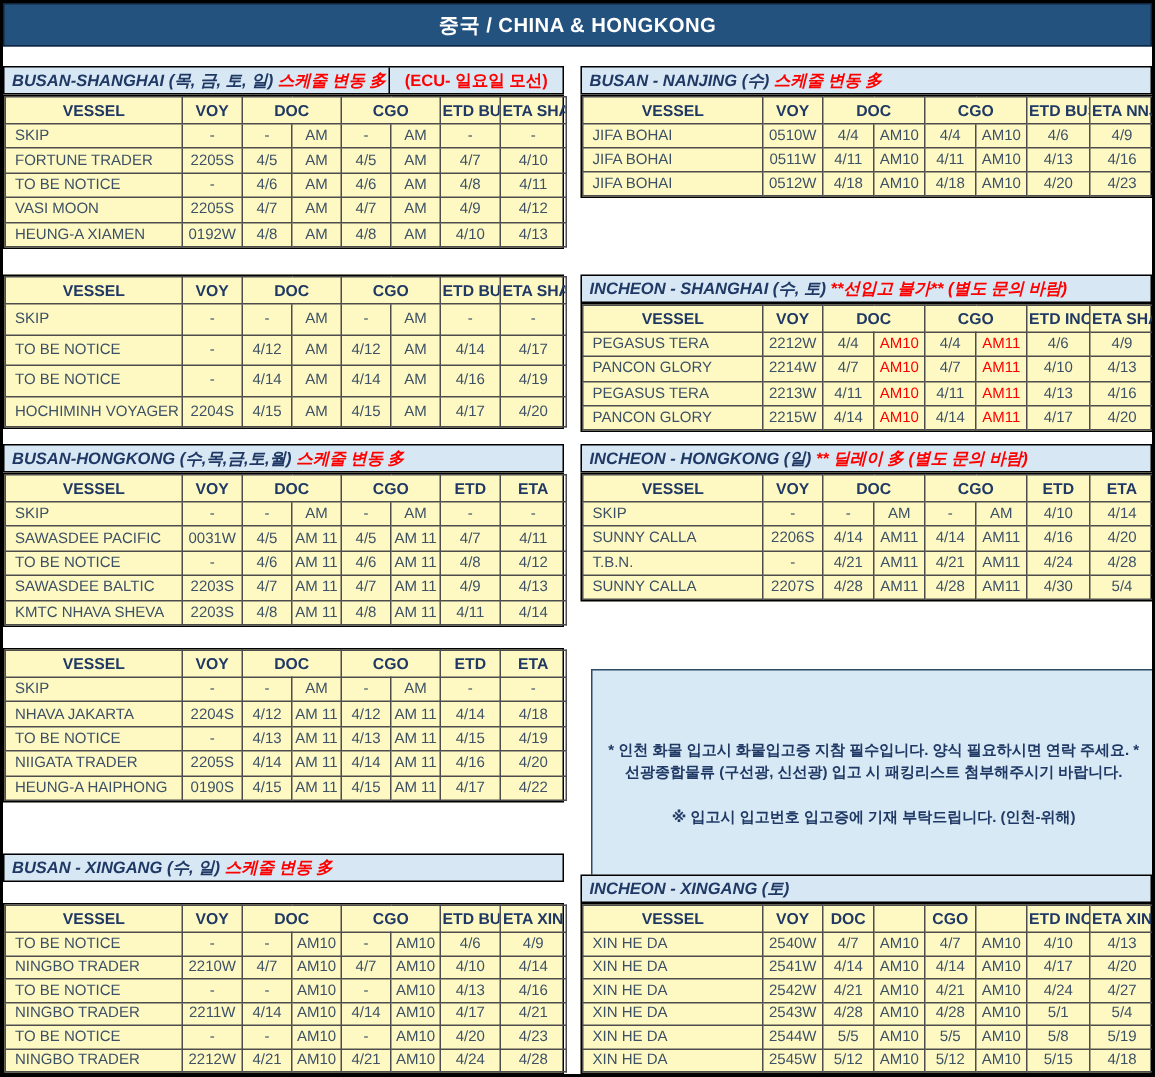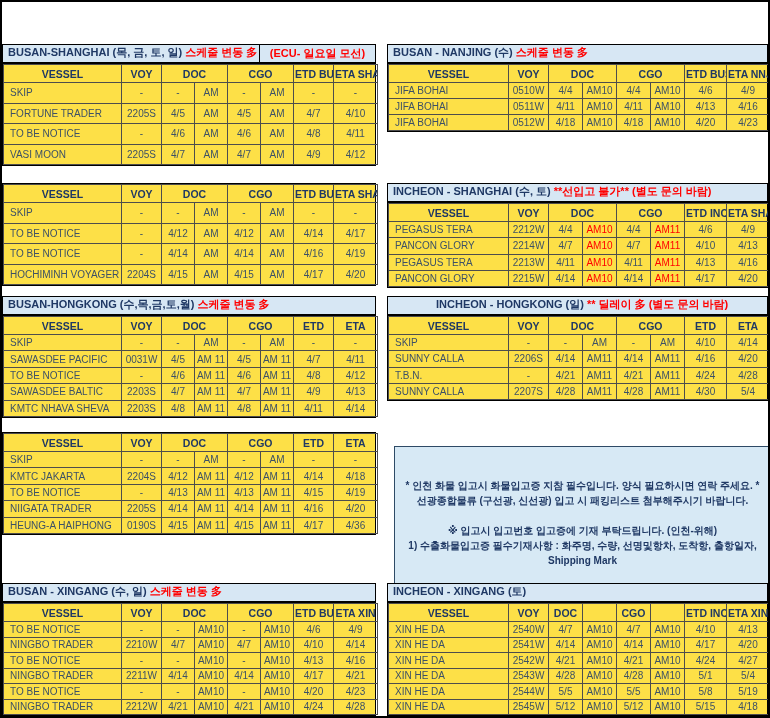--- a/index.html
+++ b/index.html
@@ -27,27 +27,27 @@
 
   
   .sechead {
     height: 19px;
     background: #d7e7f4;
     border: 1.5px solid #000;
     display: flex; align-items: stretch;
     font-size: 11px; font-weight: bold;
     color: #1f3864;
   }
-  .sechead .main { flex: 1; display: flex; padding-left: 5px; white-space: nowrap; overflow: hidden; }
+  .sechead .main { flex: 1; display: flex; align-items: center; padding-left: 5px; white-space: nowrap; overflow: hidden; font-style: italic; }
   .sechead .note { width: 116px; border-left: 1.2px solid #000; display: flex; align-items: center; justify-content: center; white-space: nowrap; }
   .sechead .red, td.red { color: #ff0000; }
   .sechead span { white-space: pre; }
 
   
-  .tblwrap { border: 1.5px solid #000; background: #fde047; }
+  .tblwrap { border: 1.5px solid #000; background: #fef9c3; }
   table { width: 100%; height: 100%; border-collapse: collapse; table-layout: fixed; }
   th, td {
     border: 1px solid #4d4d4d;
     font-size: 10px;
     text-align: center;
     vertical-align: middle;
     overflow: hidden; white-space: nowrap;
     color: #3d5166;
     padding: 0 1px;
   }
@@ -65,20 +65,21 @@
     display: flex; flex-direction: column; justify-content: center;
     padding: 6px 10px;
     line-height: 1.5;
   }
 </style>
 </head>
 <body>
 
 <div id="sheet">
 
+  <div class="abs titlebar">중국 / CHINA &amp; HONGKONG</div>
 
   <div class="abs sechead" style="left:0; top:42px; width:374px;">
     <div class="main">
         <span>BUSAN-SHANGHAI (목, 금, 토, 일) </span>
         <span class="red">스케줄 변동 多</span>
       </div>
     <div class="note">
         <span class="red">(ECU- 일요일 모선)</span>
       </div>
   </div>
@@ -138,20 +139,30 @@
           <tr>
             <td class="c0">VASI MOON</td>
             <td class="c1">2205S</td>
             <td class="c2">4/7</td>
             <td class="c3 sub">AM</td>
             <td class="c4">4/7</td>
             <td class="c5 sub">AM</td>
             <td class="c6">4/9</td>
             <td class="c7">4/12</td>
           </tr>
+          <tr>
+            <td class="c0">HEUNG-A XIAMEN</td>
+            <td class="c1">0192W</td>
+            <td class="c2">4/8</td>
+            <td class="c3 sub">AM</td>
+            <td class="c4">4/8</td>
+            <td class="c5 sub">AM</td>
+            <td class="c6">4/10</td>
+            <td class="c7">4/13</td>
+          </tr>
         </tbody>
       </table>
   </div>
   <div class="abs tblwrap" style="left:0; top:181px; width:374px; height:103px;">
     <table>
         <colgroup>
           <col style="width: 118px;">
           <col style="width: 40px;">
           <col style="width: 33px;">
           <col style="width: 33px;">
@@ -324,21 +335,21 @@
             <td class="c0">SKIP</td>
             <td class="c1">-</td>
             <td class="c2">-</td>
             <td class="c3 sub">AM</td>
             <td class="c4">-</td>
             <td class="c5 sub">AM</td>
             <td class="c6">-</td>
             <td class="c7">-</td>
           </tr>
           <tr>
-            <td class="c0">KMTC JAKARTA</td>
+            <td class="c0">NHAVA JAKARTA</td>
             <td class="c1">2204S</td>
             <td class="c2">4/12</td>
             <td class="c3 sub">AM 11</td>
             <td class="c4">4/12</td>
             <td class="c5 sub">AM 11</td>
             <td class="c6">4/14</td>
             <td class="c7">4/18</td>
           </tr>
           <tr>
             <td class="c0">TO BE NOTICE</td>
@@ -361,27 +372,27 @@
             <td class="c7">4/20</td>
           </tr>
           <tr>
             <td class="c0">HEUNG-A HAIPHONG</td>
             <td class="c1">0190S</td>
             <td class="c2">4/15</td>
             <td class="c3 sub">AM 11</td>
             <td class="c4">4/15</td>
             <td class="c5 sub">AM 11</td>
             <td class="c6">4/17</td>
-            <td class="c7">4/36</td>
-          </tr>
-        </tbody>
-      </table>
-  </div>
-
-  <div class="abs sechead" style="left:0; top:581px; width:374px;">
+            <td class="c7">4/22</td>
+          </tr>
+        </tbody>
+      </table>
+  </div>
+
+  <div class="abs sechead" style="left:0; top:567px; width:374px;">
     <div class="main">
         <span>BUSAN - XINGANG (수, 일) </span>
         <span class="red">스케줄 변동 多</span>
       </div>
   </div>
   <div class="abs tblwrap" style="left:0; top:600px; width:374px; height:114px;">
     <table>
         <colgroup>
           <col style="width: 118px;">
           <col style="width: 40px;">
@@ -596,21 +607,21 @@
             <td class="c3 sub red">AM10</td>
             <td class="c4">4/14</td>
             <td class="c5 sub red">AM11</td>
             <td class="c6">4/17</td>
             <td class="c7">4/20</td>
           </tr>
         </tbody>
       </table>
   </div>
 
-  <div class="abs sechead" style="left:385px; top:294px; width:381px;padding-left:43px;">
+  <div class="abs sechead" style="left:385px; top:294px; width:381px;">
     <div class="main">
         <span>INCHEON - HONGKONG (일) </span>
         <span class="red">** 딜레이 多 (별도 문의 바람)</span>
       </div>
   </div>
   <div class="abs tblwrap" style="left:385px; top:313px; width:381px; height:86px;">
     <table>
         <colgroup>
           <col style="width: 120px;">
           <col style="width: 40px;">
@@ -674,21 +685,20 @@
           </tr>
         </tbody>
       </table>
   </div>
 
   <div class="abs notice" style="left:392px; top:444px; width:377px; height:154px;">
       <div>* 인천 화물 입고시 화물입고증 지참 필수입니다. 양식 필요하시면 연락 주세요. *</div>
       <div>선광종합물류 (구선광, 신선광) 입고 시 패킹리스트 첨부해주시기 바랍니다.</div>
       <div>&nbsp;</div>
       <div>※ 입고시 입고번호 입고증에 기재 부탁드립니다. (인천-위해)</div>
-      <div>1) 수출화물입고증 필수기재사항 : 화주명, 수량, 선명및항차, 도착항, 출항일자, Shipping Mark</div>
     </div>
 
   <div class="abs sechead" style="left:385px; top:581px; width:381px;">
     <div class="main">
         <span>INCHEON - XINGANG (토)</span>
       </div>
   </div>
   <div class="abs tblwrap" style="left:385px; top:600px; width:381px; height:114px;">
     <table>
         <colgroup>

